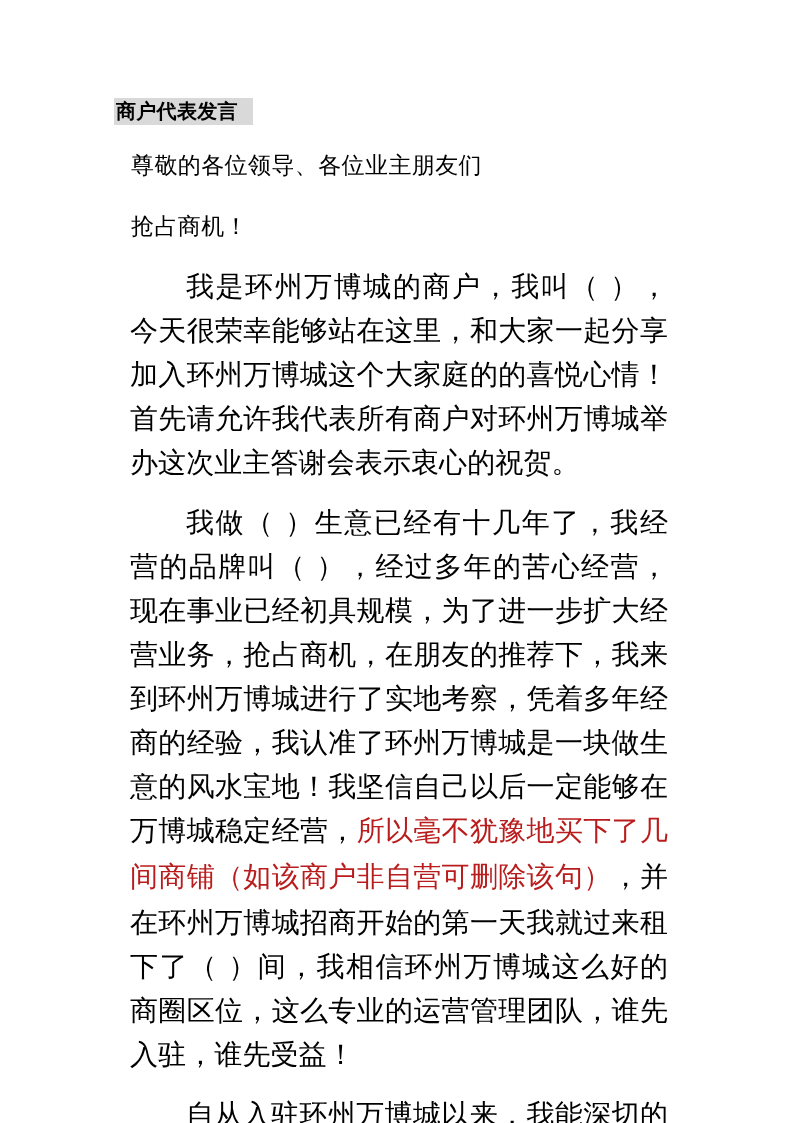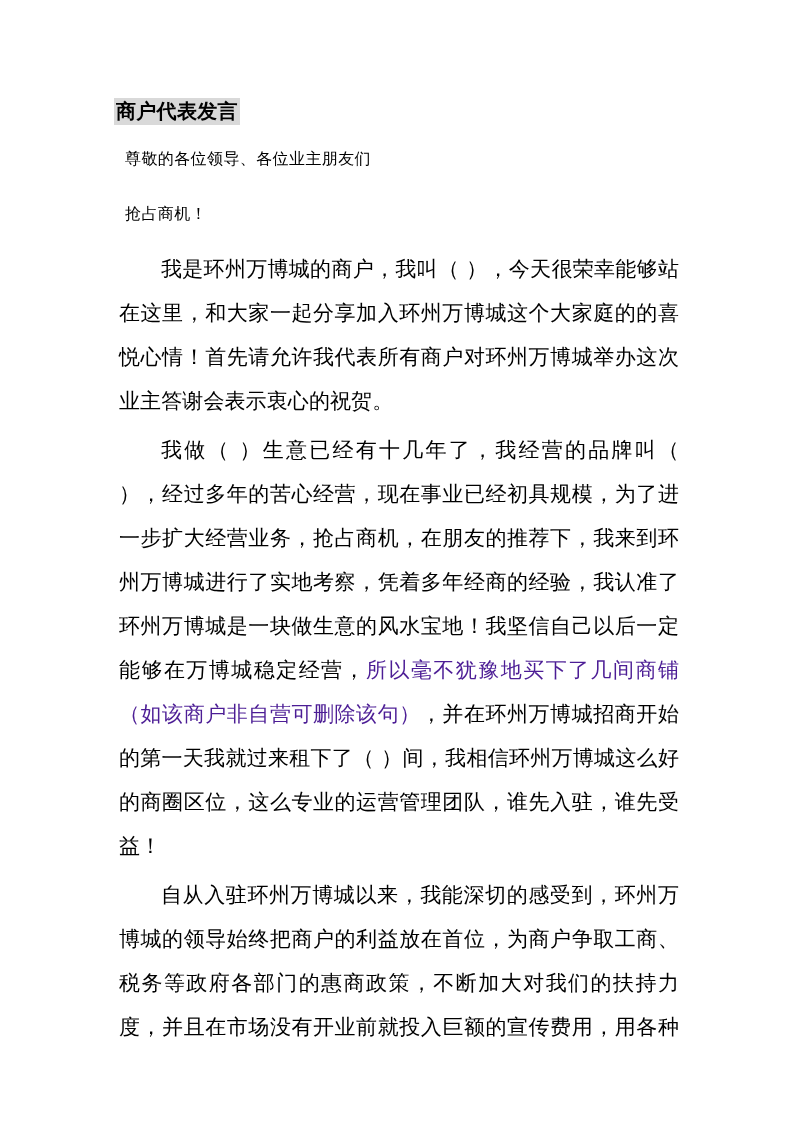--- a/index.html
+++ b/index.html
@@ -35,44 +35,44 @@
   .doc-title {
     font-size: 20px;
     font-weight: bold;
     line-height: 30px;
     letter-spacing: 0.3px;
     margin: 0 0 10px 0;
     display: block;
   }
   .doc-title .hl {
     background-color: #d9d9d9;
-    padding: 1px 2px 2px 2px;
+    padding: 1px 15px 2px 2px;
   }
 
   .salutation {
-    font-size: 16px;
+    font-size: 23px;
     line-height: 44px;
-    margin: 11px;
+    margin: 17px;
     letter-spacing: 0.4px;
     white-space: nowrap;
   }
 
   .para {
-    font-size: 21px;
+    font-size: 28px;
     line-height: 44px;
-    margin: 5px;
+    margin: 16px;
     text-align: justify;
     text-justify: inter-character;
     text-align-last: left;
     letter-spacing: 0.1px;
     text-indent: 2em;
     word-break: break-all;
   }
 
-  .red { color: #4c1d95; }
+  .red { color: #b91c1c; font-family: Liberation Mono, monospace; }
 
   .clipped {
     max-height: 176px;
     overflow: hidden;
   }
 </style>
 </head>
 <body>
 
 <div class="page">

